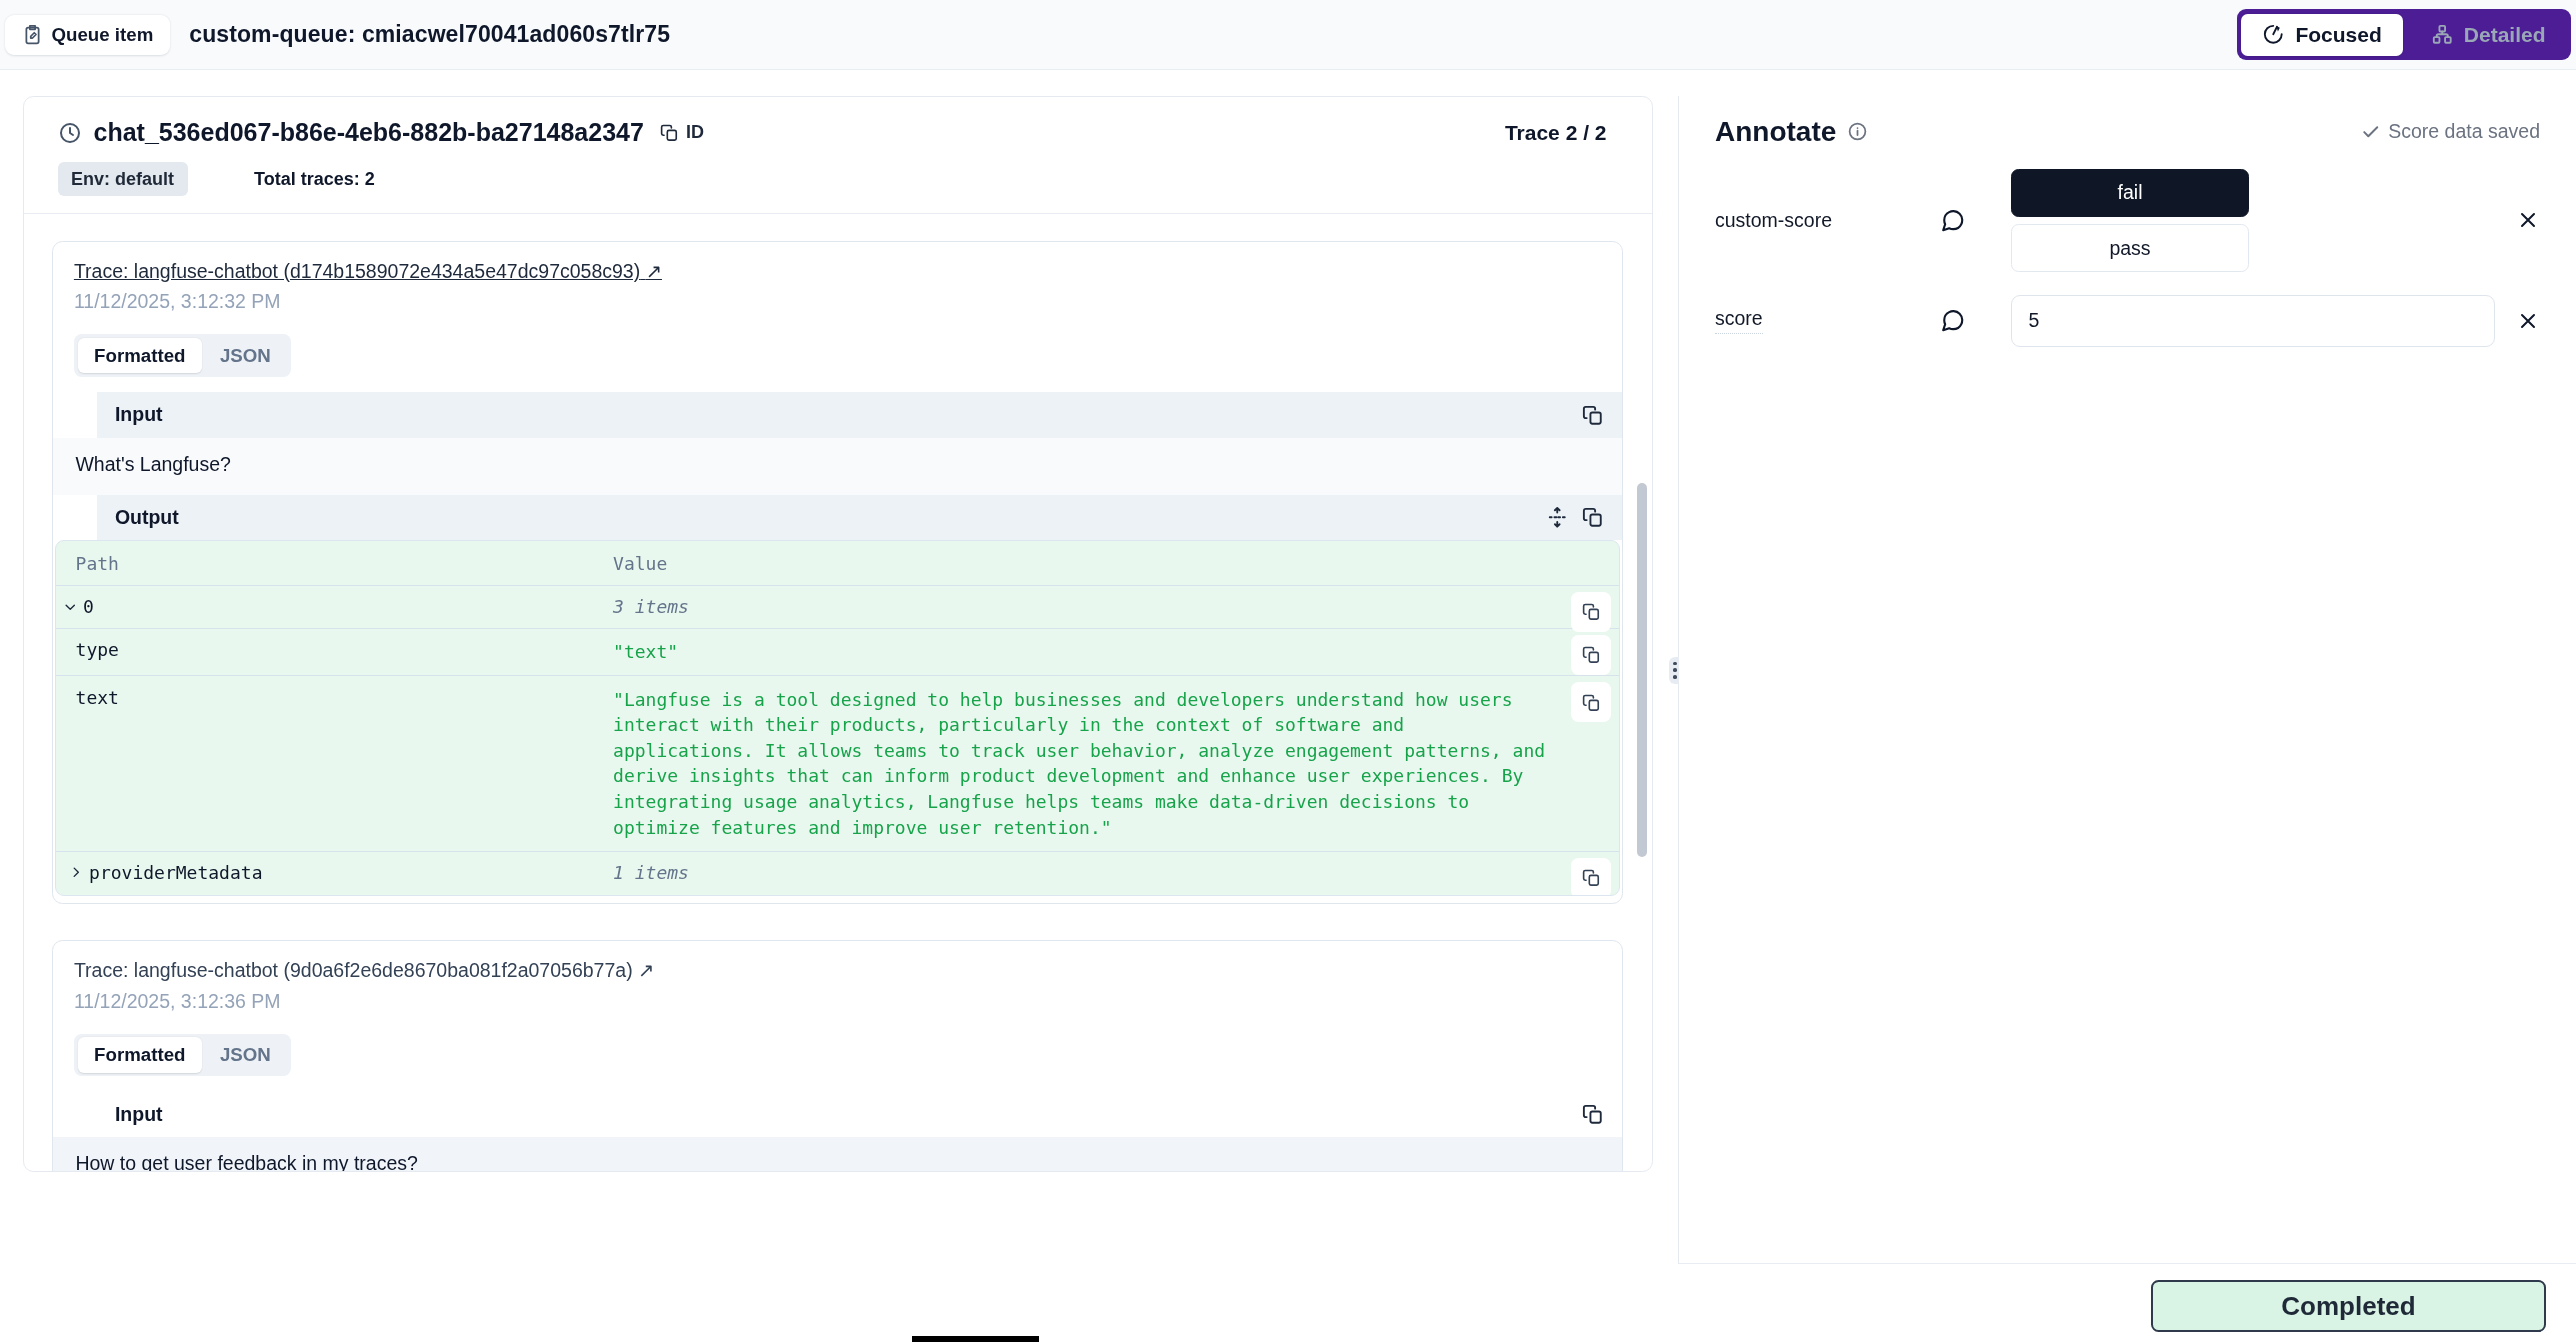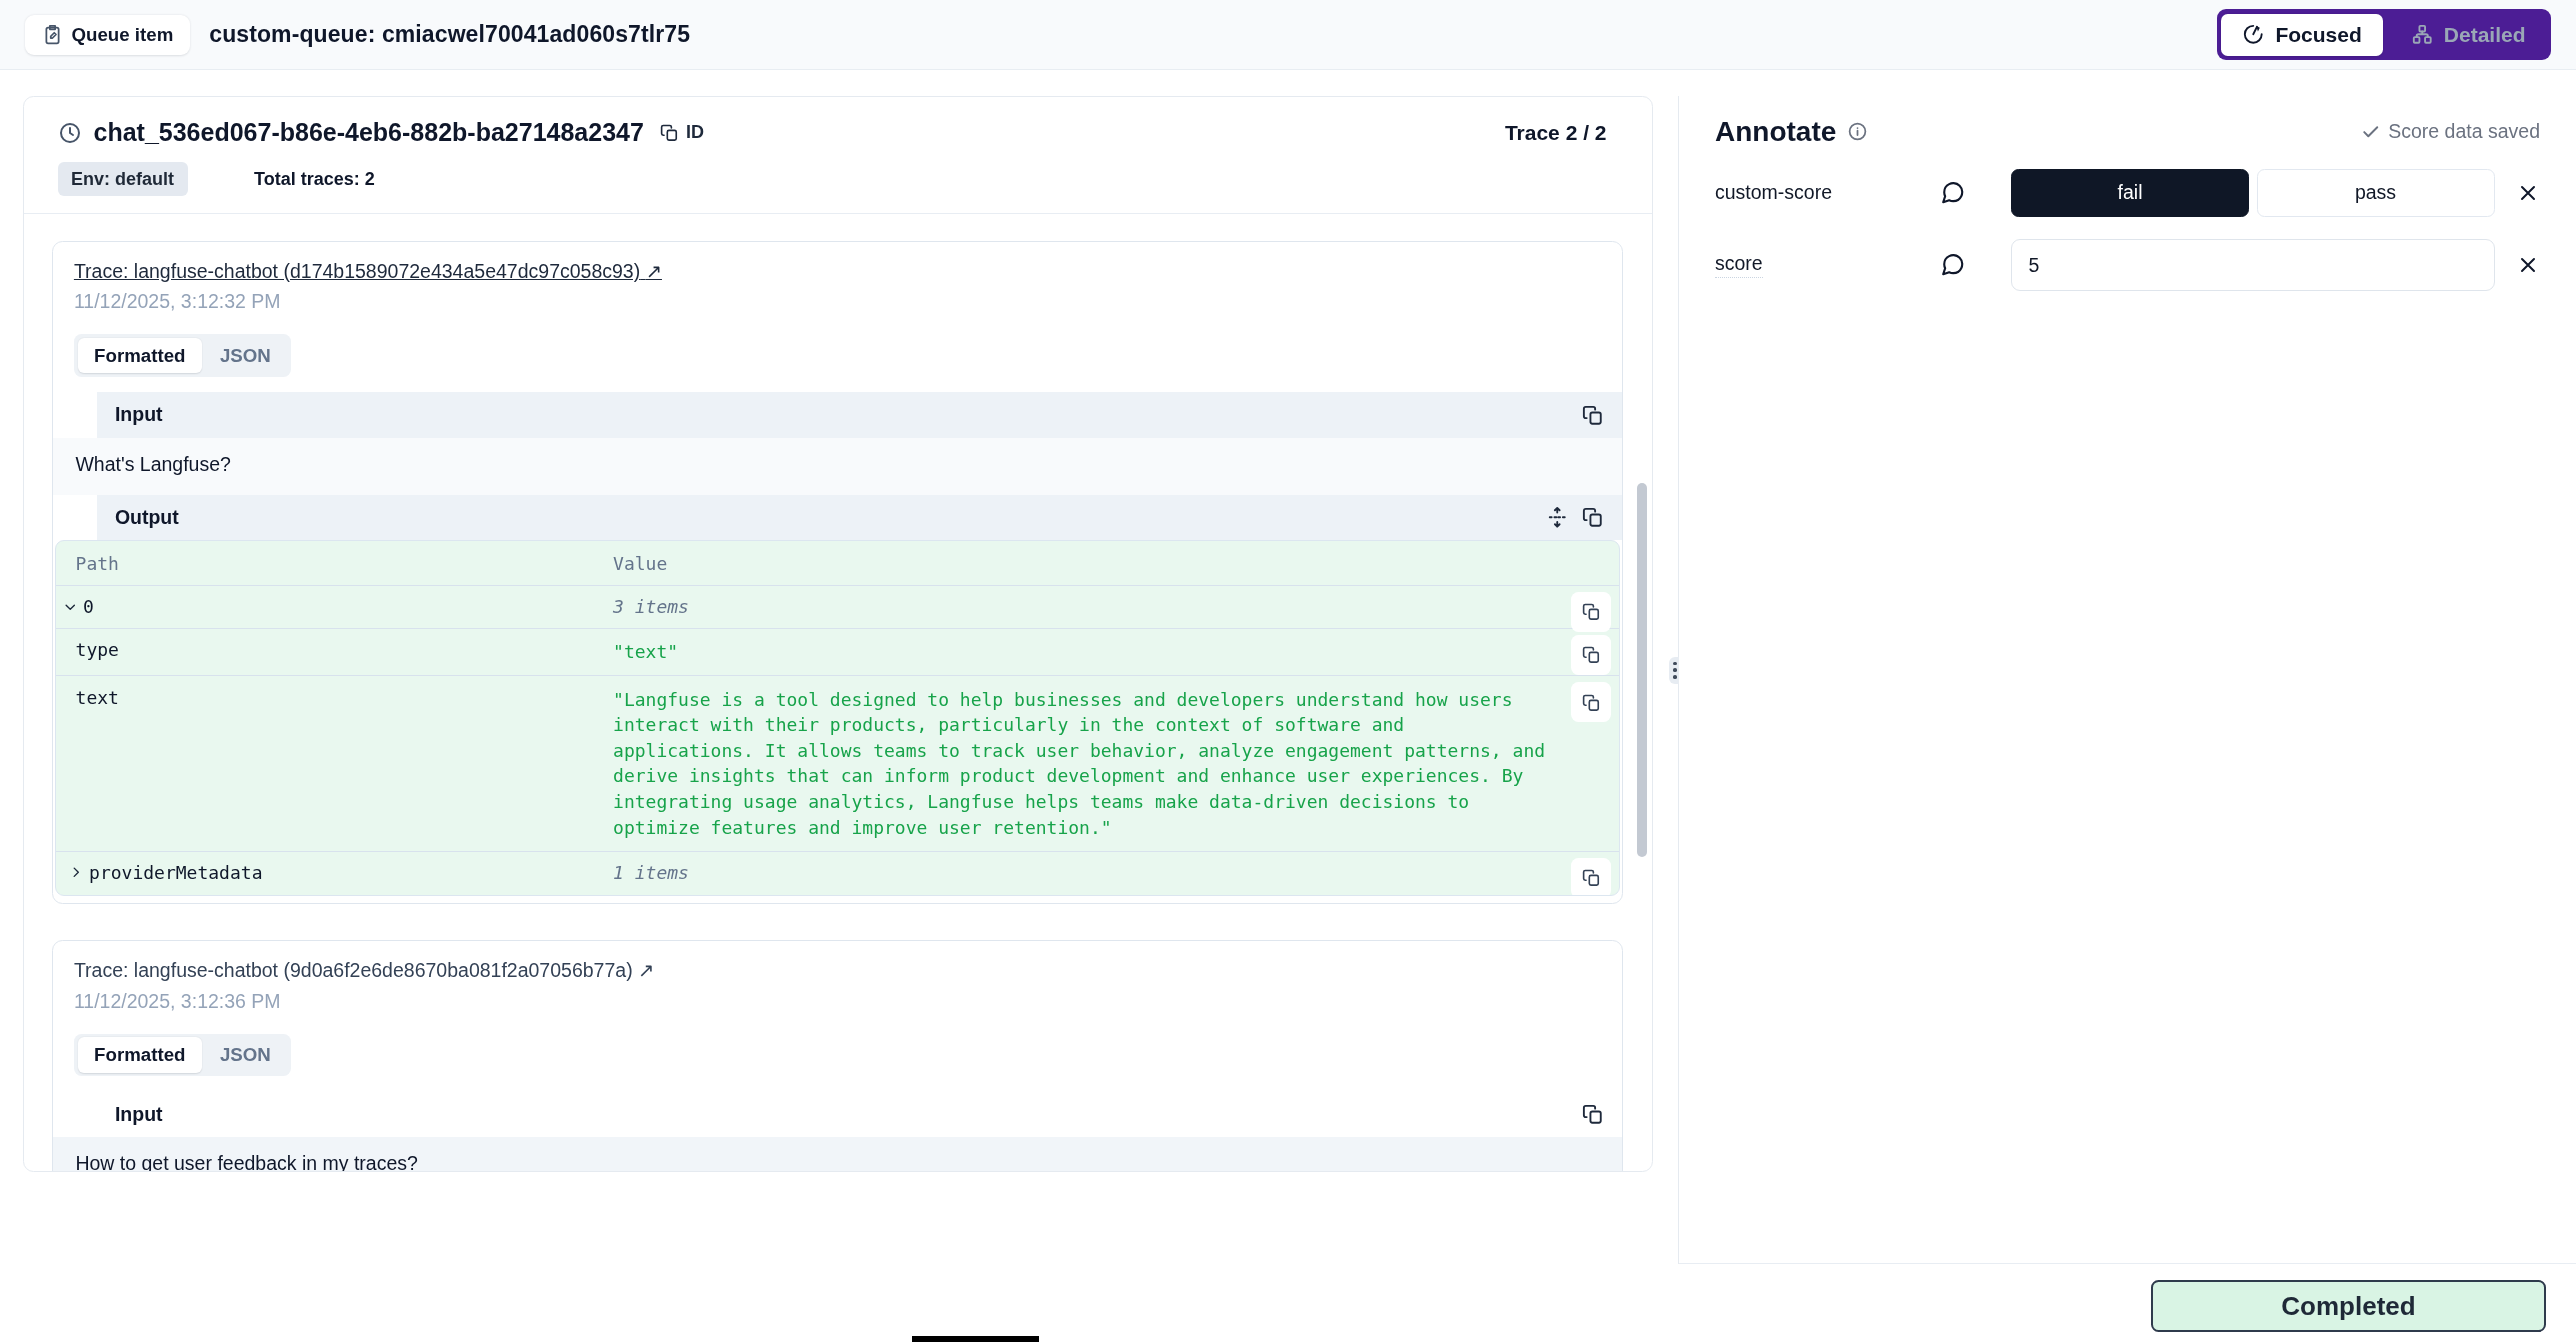--- a/index.html
+++ b/index.html
@@ -7,21 +7,21 @@
   body {
     font-family:"Liberation Sans", sans-serif;
     background:#ffffff; color:#0f172a; position:relative; overflow:hidden;
   }
   svg { display:block; }
 
   
   .topbar {
     position:absolute; left:0; top:0; width:2576px; height:70px;
     background:#f8fafc; border-bottom:1.5px solid #e8edf2;
-    display:flex; align-items:center; padding:0 25px;
+    display:flex; align-items:center; padding:0 5px;
   }
   .queue-badge {
     display:flex; align-items:center; gap:9px; background:#fff;
     border-radius:9px; padding:9px 16.5px; font-size:18.7px; font-weight:700;
     box-shadow:0 0.7px 2.2px rgba(15,23,42,.12);
   }
   .page-title { margin-left:19.5px; font-size:23px; font-weight:700; letter-spacing:0.1px; }
   .view-toggle {
     margin-left:auto; background:#4c1d95; border-radius:9px; padding:4.5px;
     display:flex; gap:7px; align-items:center;
@@ -105,21 +105,21 @@
   }
   .ann-header { display:flex; align-items:center; }
   .ann-title { font-size:28px; font-weight:700; }
   .ann-info { margin-left:10.5px; color:#6b7280; }
   .ann-status { margin-left:auto; display:flex; align-items:center; gap:7.5px; font-size:19.5px; color:#6b7280; }
   .score-row { display:grid; grid-template-columns:225px 71px 484px auto; align-items:center; margin-top:22.5px; }
   .score-row.first { margin-top:21px; }
   .score-label { font-size:19.5px; color:#111827; justify-self:start; }
   .score-label.dotted { border-bottom:1.5px dotted #cbd5e1; padding-bottom:2.2px; }
   .comment-btn { background:none; border:none; cursor:pointer; color:#0f172a; justify-self:start; }
-  .opt-group { display:flex; gap:7.5px; }
+  .opt-group { display:flex; gap:7.5px;flex-direction:column; }
   .opt-btn {
     width:238px; height:48px; border-radius:7.5px; font-size:19.5px; cursor:pointer;
     font-family:inherit; display:flex; align-items:center; justify-content:center;
   }
   .opt-btn.selected { background:#0f1726; color:#fff; border:1.5px solid #0f1726; }
   .opt-btn.unselected { background:#fff; color:#111827; border:1.5px solid #e2e8f0; }
   .score-input {
     width:484px; height:52px; border:1.5px solid #dfe5ec; border-radius:9px;
     font-size:19.5px; padding-left:16.5px; font-family:inherit; color:#111827; background:#fff;
   }

